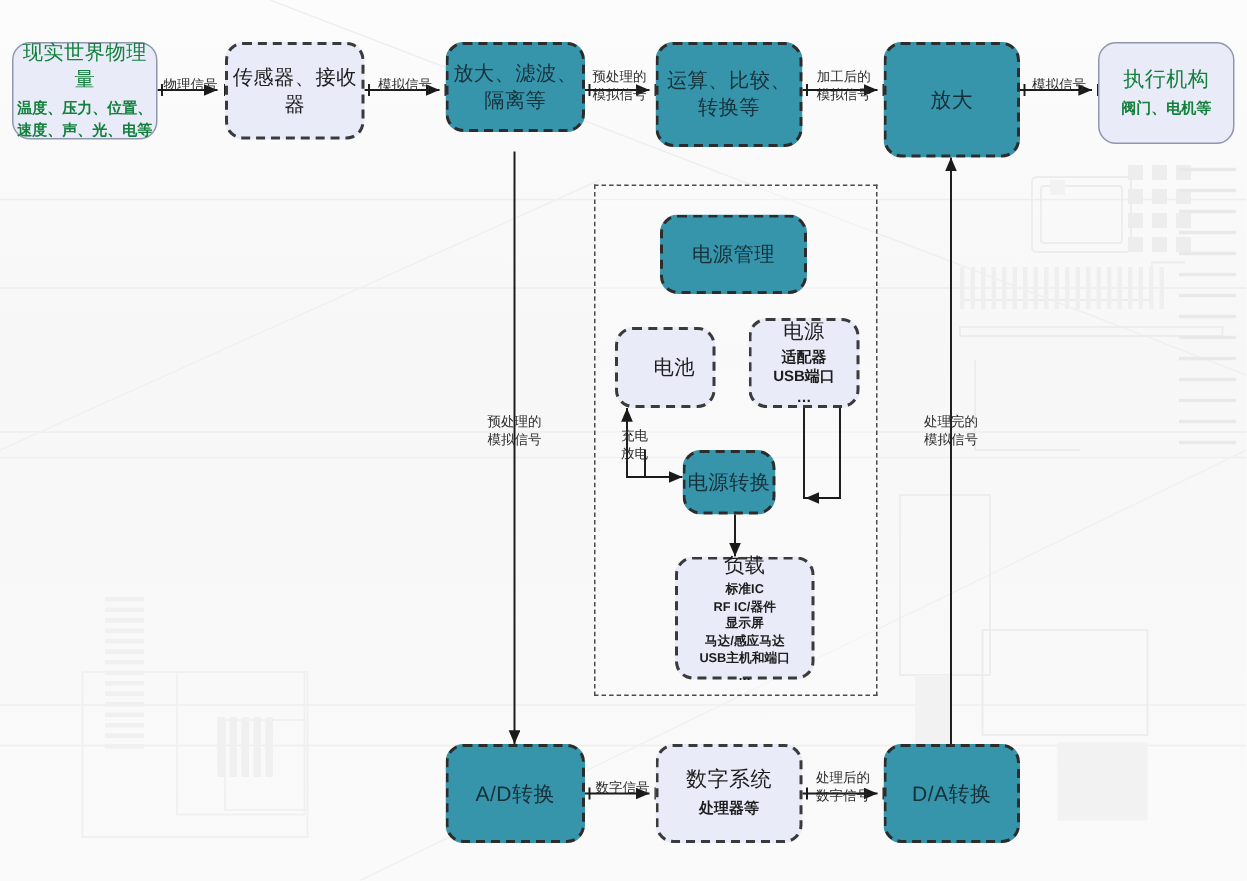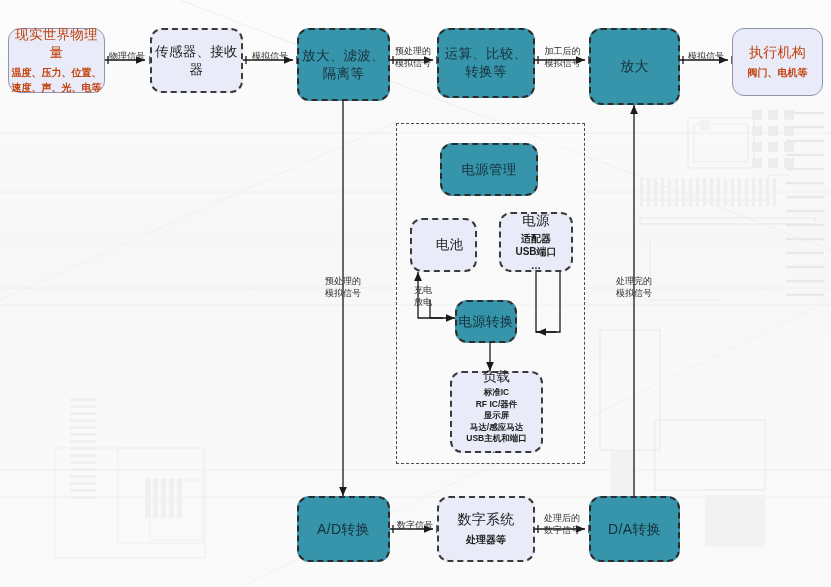--- a/index.html
+++ b/index.html
@@ -46,21 +46,21 @@
     color: #16303a;
   }
   .box.light {
     background: #e9ecf8;
     border: 2px dashed #3a3a3a;
     color: #1d1d1d;
   }
   .box.solid-light {
     background: #e9ecf8;
     border: 1.5px solid #8f96ad;
-    color: #c2410c;
+    color: #15803d;
   }
   .box .title {
     font-size: 13.5px;
     font-weight: 500;
     letter-spacing: .3px;
   }
   .box .title.big {
     font-size: 14px;
   }
   .box .sub {
@@ -277,21 +277,21 @@
 
   <div class="box solid-light" style="left:8px; top:28px; width:97px; height:65px;">
     <div class="title">现实世界物理量</div>
     <div class="sub">温度、压力、位置、速度、声、光、电等</div>
   </div>
 
   <div class="box light" style="left:150px; top:28px; width:93px; height:65px;">
     <div class="title">传感器、接收器</div>
   </div>
 
-  <div class="box teal" style="left:297px; top:28px; width:93px; height:73px;">
+  <div class="box teal" style="left:297px; top:28px; width:93px; height:60px;">
     <div class="title">放大、滤波、隔离等</div>
   </div>
 
   <div class="box teal" style="left:437px; top:28px; width:98px; height:70px;">
     <div class="title">运算、比较、转换等</div>
   </div>
 
   <div class="box teal" style="left:589px; top:28px; width:91px; height:77px;">
     <div class="title big">放大</div>
   </div>

